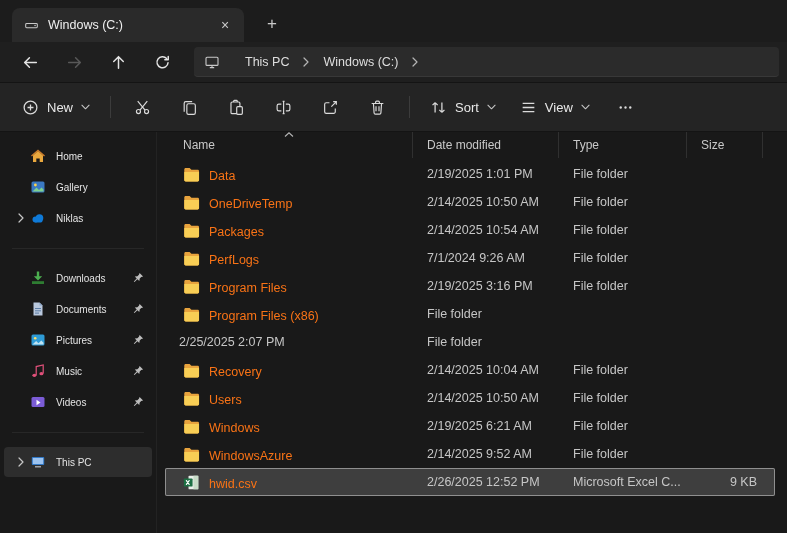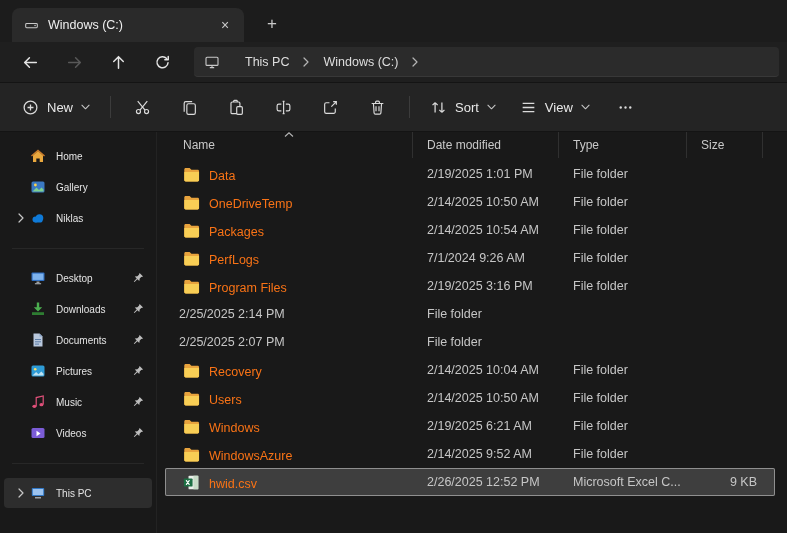--- a/index.html
+++ b/index.html
@@ -286,37 +286,20 @@
               <rect x="4" y="9" width="8.5" height="3.5" rx="1.75"></rect>
             </svg>
           </span>
           <span class="sb-label">Niklas</span>
         </div>
         <div class="sb-gap"></div>
         <div class="sb-item">
           <span class="sb-chevron"></span>
           <span class="sb-icon">
             <svg viewBox="0 0 16 16">
-              <rect x="1.5" y="2.5" width="13" height="8.5" rx="1" fill="#2f6fc2"></rect>
-              <rect x="2.6" y="3.6" width="10.8" height="6.3" fill="#7db2ec"></rect>
-              <rect x="6.5" y="11.5" width="3" height="1.5" fill="#9aa0a6"></rect>
-              <rect x="4.8" y="13.2" width="6.4" height="1.1" rx="0.55" fill="#c0c4c8"></rect>
-            </svg>
-          </span>
-          <span class="sb-label">Desktop</span>
-          <span class="sb-pin">
-            <svg viewBox="0 0 12 12">
-              <path fill="#bdbdbd" d="M7.6 0.9l3.5 3.5-1.9.6-1.5 1.5-.4 2.6-1.9-1.9-2.9 2.9-.7-.7 2.9-2.9-1.9-1.9 2.6-.4 1.5-1.5z"></path>
-            </svg>
-          </span>
-        </div>
-        <div class="sb-item">
-          <span class="sb-chevron"></span>
-          <span class="sb-icon">
-            <svg viewBox="0 0 16 16">
               <path fill="#4caf50" d="M6.8 1.5h2.4v4.8h3L8 10.5 3.8 6.3h3z"></path>
               <path fill="#2e7d32" d="M2 11.2h12v2.8H2z"></path>
             </svg>
           </span>
           <span class="sb-label">Downloads</span>
           <span class="sb-pin">
             <svg viewBox="0 0 12 12">
               <path fill="#bdbdbd" d="M7.6 0.9l3.5 3.5-1.9.6-1.5 1.5-.4 2.6-1.9-1.9-2.9 2.9-.7-.7 2.9-2.9-1.9-1.9 2.6-.4 1.5-1.5z"></path>
             </svg>
           </span>
@@ -489,21 +472,29 @@
                   <path d="M1.2 5.6h13.9v7.6c0 .7-.6 1.3-1.3 1.3H2.5c-.7 0-1.3-.6-1.3-1.3z" fill="#f8ce55"></path>
                 </svg>
               </span>
               <span class="fname">Program Files</span>
             </span>
             <span class="cell date">2/19/2025 3:16 PM</span>
             <span class="cell type">File folder</span>
             <span class="cell size"></span>
           </div>
           <div class="row grid-cols">
-            <span class="cell date">2/25/2025 2:14 PM</span>
+            <span class="cell name">
+              <span class="fi">
+                <svg viewBox="0 0 16 16">
+                  <path d="M1.2 3.2c0-.7.6-1.3 1.3-1.3h3.2c.4 0 .7.1 1 .4l1.2 1.2h5.9c.7 0 1.3.6 1.3 1.3v8.4c0 .7-.6 1.3-1.3 1.3H2.5c-.7 0-1.3-.6-1.3-1.3z" fill="#e8a33d"></path>
+                  <path d="M1.2 5.6h13.9v7.6c0 .7-.6 1.3-1.3 1.3H2.5c-.7 0-1.3-.6-1.3-1.3z" fill="#f8ce55"></path>
+                </svg>
+              </span>
+              <span class="fname">Program Files (x86)</span>
+            </span>
             <span class="cell type">File folder</span>
             <span class="cell size"></span>
           </div>
           <div class="row grid-cols">
             <span class="cell date">2/25/2025 2:07 PM</span>
             <span class="cell type">File folder</span>
             <span class="cell size"></span>
           </div>
           <div class="row grid-cols">
             <span class="cell name">

